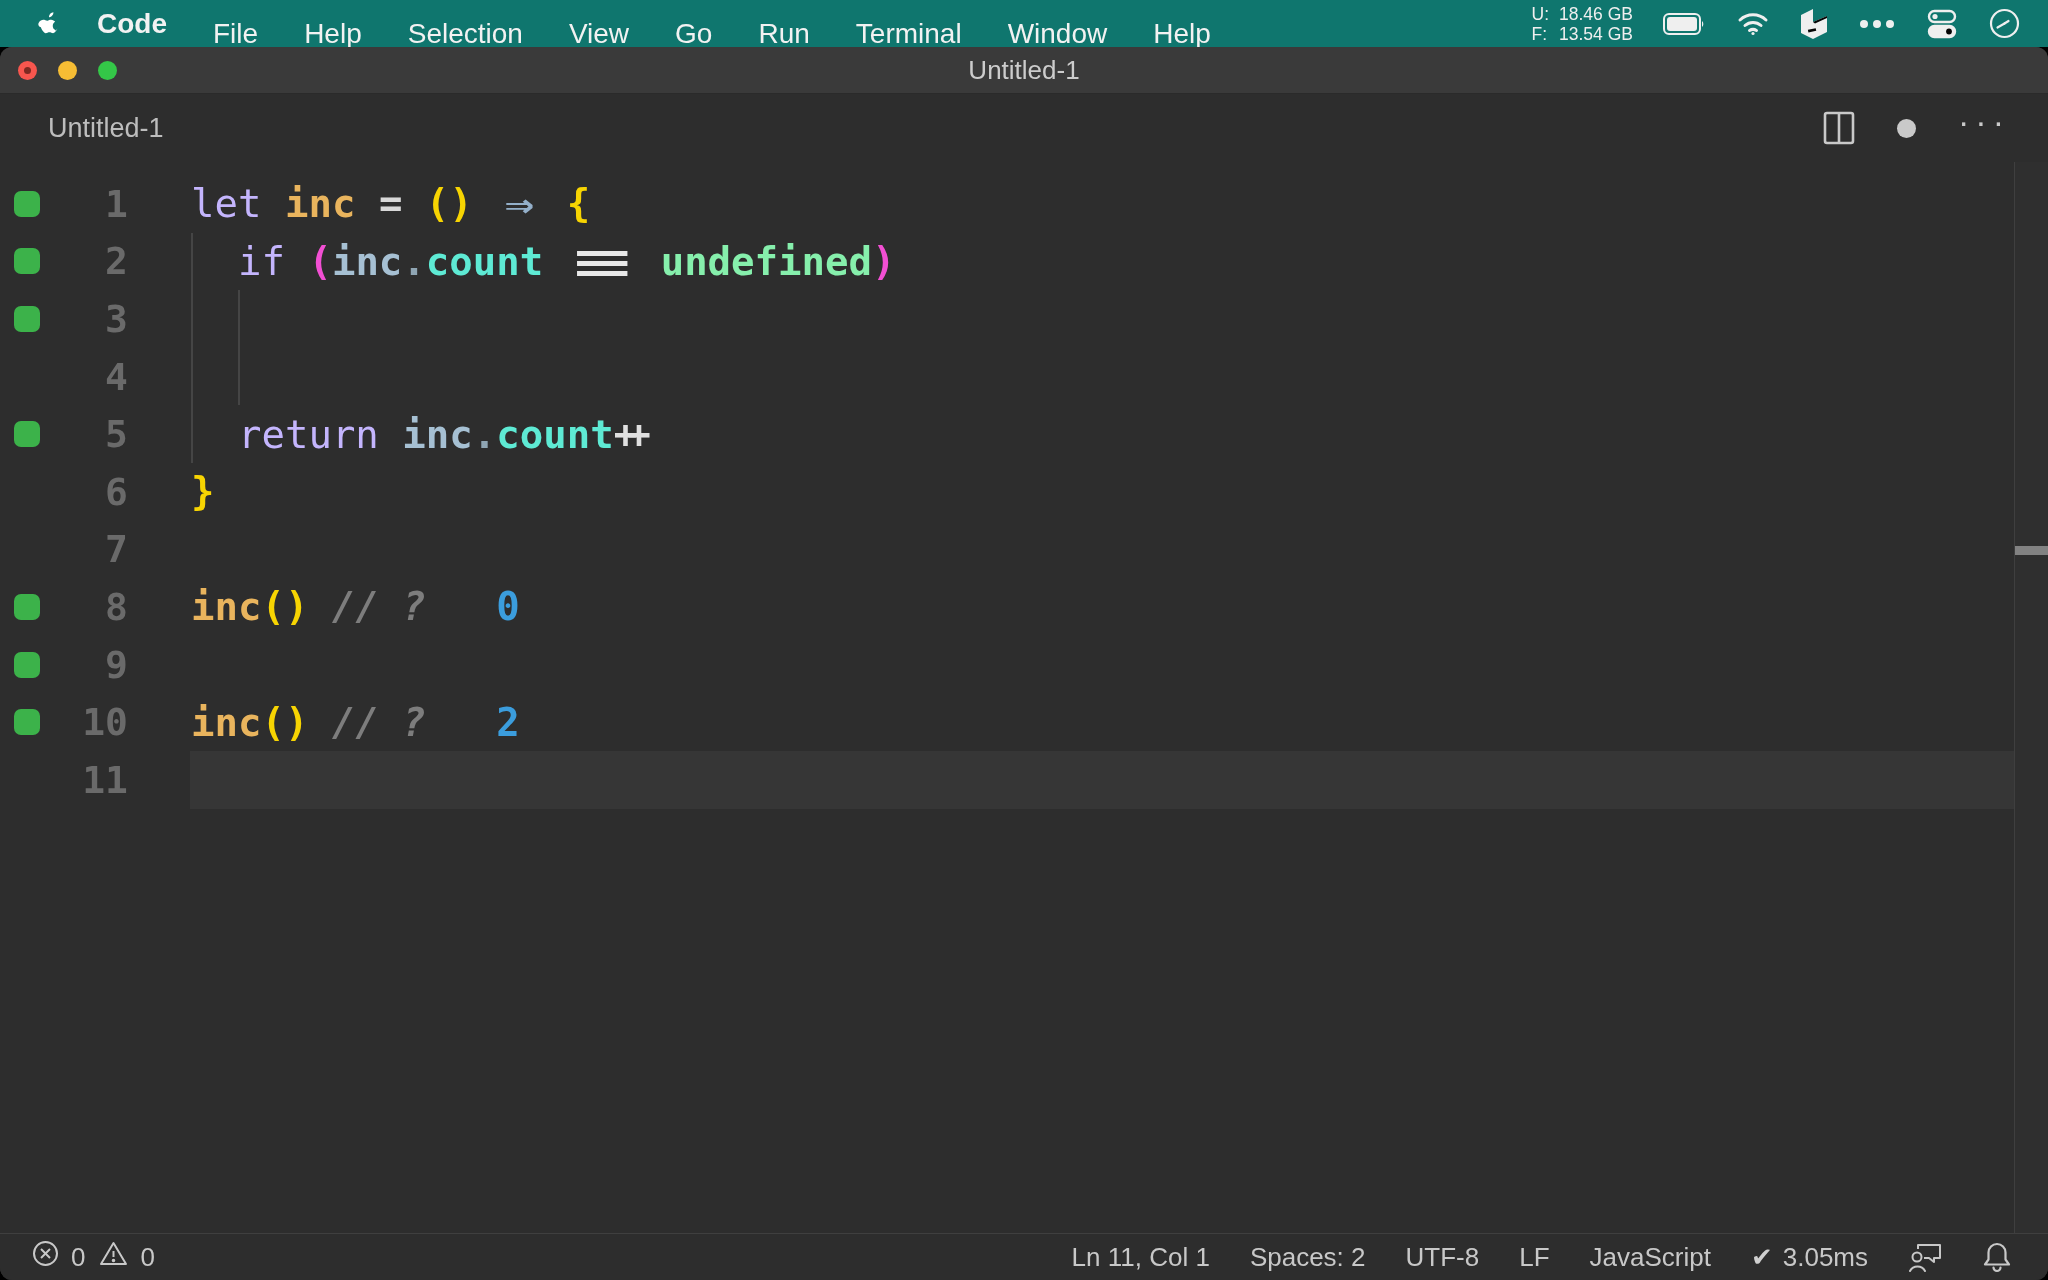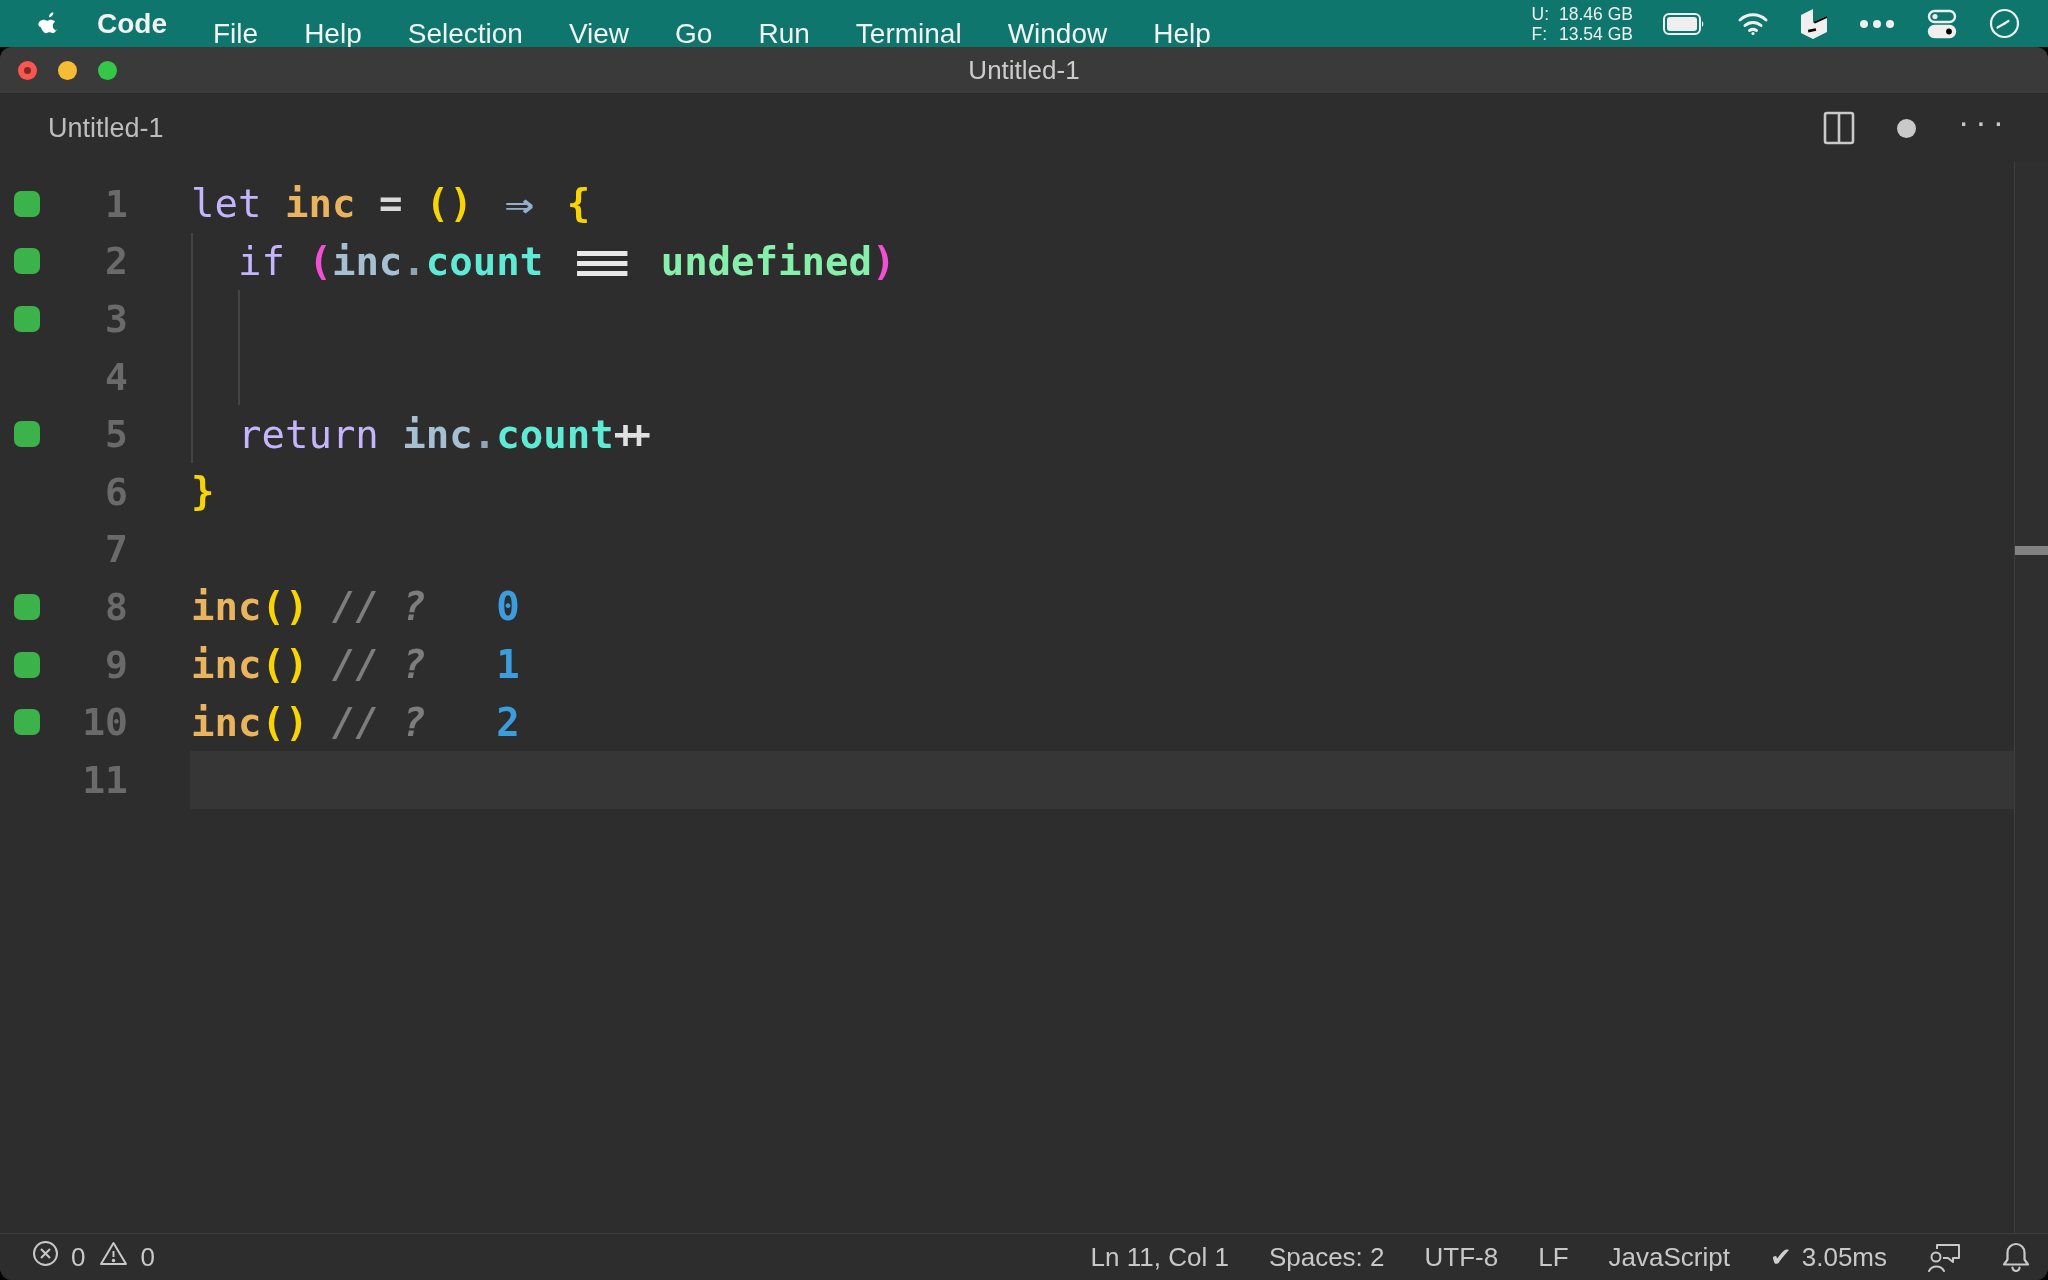--- a/index.html
+++ b/index.html
@@ -75,21 +75,21 @@
 
   .overview-ruler { position:absolute; top:0; bottom:0; right:0; width:34px;
                     border-left:1px solid #3f3f3f; background:#2f2f2f; }
   .ruler-marker { position:absolute; top:384px; left:0; width:34px; height:9px; background:#828282; }
 
   
   .statusbar { height:47px; background:#2d2d2d; border-top:1px solid #3f3f3f;
                display:flex; align-items:center; color:#c8c8c8; font-size:26px; }
   .sb-left { display:flex; align-items:center; gap:14px; padding-left:32px; }
   .sb-group { display:flex; align-items:center; gap:12px; }
-  .sb-right { margin-left:auto; display:flex; align-items:center; gap:40px; padding-right:17px; }
+  .sb-right { margin-left:auto; display:flex; align-items:center; gap:40px; padding-right:36px; }
   .sb-item { display:flex; align-items:center; gap:10px; }
   .check { color:#cfcfcf; font-size:26px; }
 </style>
 </head>
 <body>
 
 <div class="menubar">
   <span class="apple">
     <svg width="22" height="26" viewBox="0 0 170 190" fill="#ffffff">
       <path d="M150.4 130.3c-2.5 5.7-5.4 10.9-8.7 15.7-4.6 6.5-8.3 11-11.2 13.6-4.5 4.1-9.3 6.2-14.4 6.3-3.7 0-8.1-1-13.3-3.2-5.2-2.1-10-3.2-14.3-3.2-4.6 0-9.5 1.1-14.8 3.2-5.3 2.1-9.5 3.2-12.8 3.3-4.9.2-9.8-2-14.8-6.5-3.1-2.7-7-7.4-11.7-14-5-7.1-9.2-15.3-12.4-24.7C-1.5 110.7 0 91.1 7.1 83.2c3.7-6.3 8.6-11.3 14.8-15 6.2-3.7 12.8-5.5 20-5.6 3.9 0 9 1.2 15.4 3.6 6.4 2.4 10.5 3.6 12.3 3.6 1.3 0 5.9-1.4 13.6-4.2 7.3-2.6 13.4-3.7 18.4-3.3 13.6 1.1 23.9 6.5 30.7 16.2-12.2 7.4-18.2 17.7-18.1 31 .1 10.3 3.9 18.9 11.2 25.8 3.3 3.2 7.1 5.6 11.2 7.4-.9 2.6-1.9 5.1-2.9 7.5zM119.1 7.2c0 8.1-3 15.7-8.9 22.7-7.1 8.4-15.8 13.2-25.1 12.4-.1-1-.2-2-.2-3.1 0-7.8 3.4-16.1 9.4-23 3-3.4 6.8-6.3 11.5-8.6 4.6-2.3 9-3.5 13.2-3.8.1 1.2.1 2.3.1 3.4z"></path>
@@ -227,21 +227,20 @@
           <span class="code"></span>
         </div>
         <div class="code-row">
           <span class="coverage"></span>
           <span class="lnum">8</span>
           <span class="code"><span class="tk-en">inc</span><span class="tk-py">()</span><span class="tk-pl"> </span><span class="tk-cm">// ?</span><span class="tk-pl">   </span><span class="tk-rs">0</span></span>
         </div>
         <div class="code-row">
           <span class="coverage"></span>
           <span class="lnum">9</span>
-          <span class="code"><span class="tk-en">inc</span><span class="tk-py">()</span><span class="tk-pl"> </span><span class="tk-cm">// ?</span><span class="tk-pl">   </span><span class="tk-rs">1</span></span>
         </div>
         <div class="code-row">
           <span class="coverage"></span>
           <span class="lnum">10</span>
           <span class="code"><span class="tk-en">inc</span><span class="tk-py">()</span><span class="tk-pl"> </span><span class="tk-cm">// ?</span><span class="tk-pl">   </span><span class="tk-rs">2</span></span>
         </div>
         <div class="code-row current">
           <span class="lnum">11</span>
           <span class="code"></span>
         </div>

